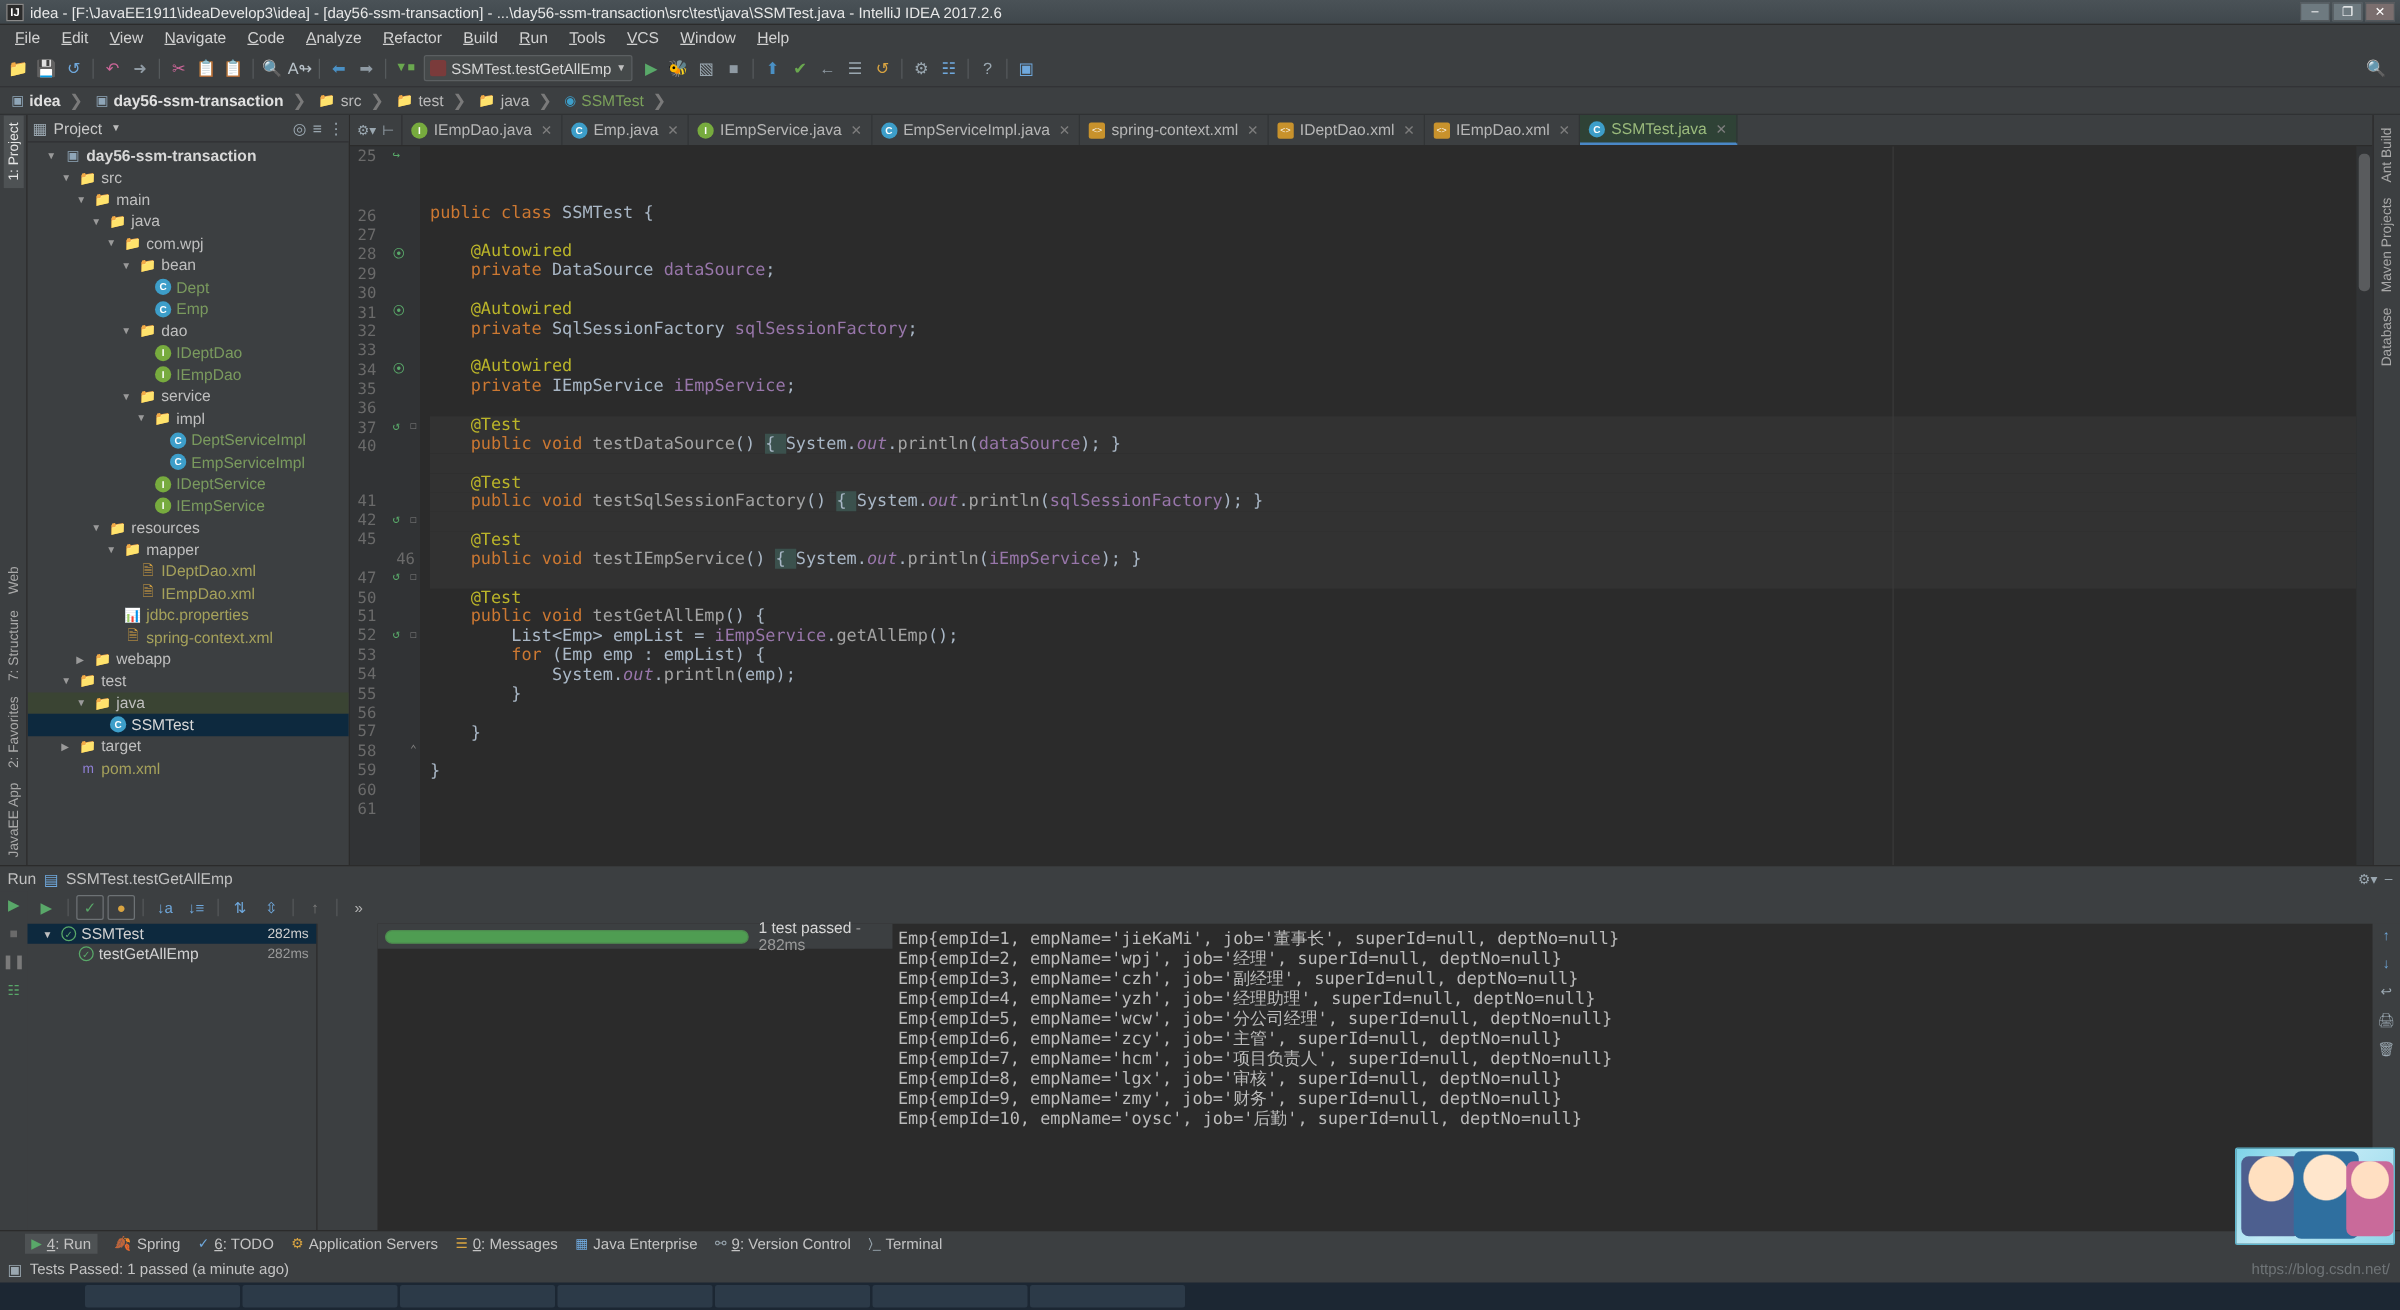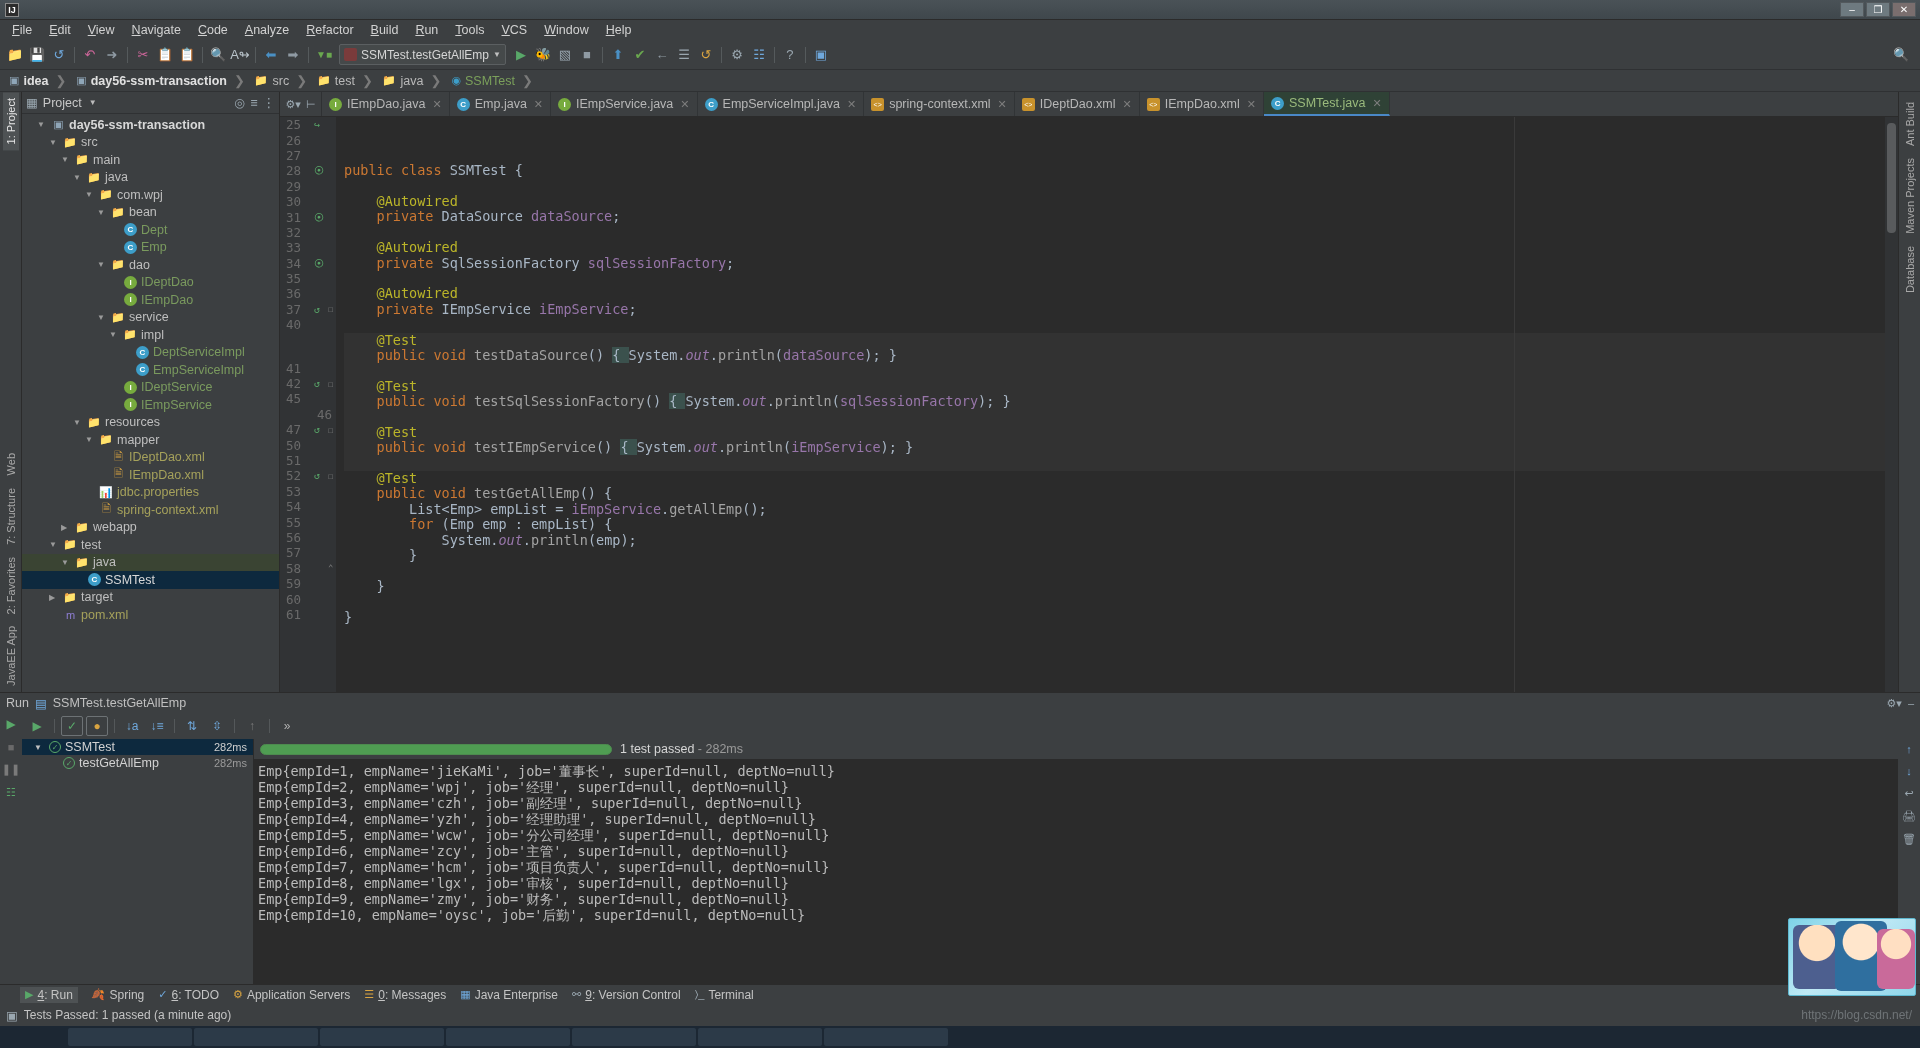--- a/index.html
+++ b/index.html
@@ -146,21 +146,21 @@
   .rt-ico.box{border:1px solid #6d7275;border-radius:2px;}
   .rt-sep{width:1px;height:14px;background:#54585a;margin:0 3px;}
   .run-split{flex:1;display:flex;min-height:0;}
   .testtree{width:232px;background:#3c3f41;flex:0 0 232px;border-right:1px solid #2b2b2b;}
   .trow{height:16px;display:flex;align-items:center;gap:4px;padding-left:8px;font-size:12.5px;}
   .trow.sel{background:#0d293e;}
   .trow .ms{margin-left:auto;padding-right:6px;font-size:11px;color:#9a9a9a;}
   .trow.sel .ms{color:#cfcfcf;}
   .okmark{width:12px;height:12px;border-radius:50%;border:1.5px solid #59a869;
     display:flex;align-items:center;justify-content:center;font-size:8px;color:#59a869;}
-  .console{flex:1;background:#2b2b2b;display:flex;flex-direction:column;min-width:0;position:relative;}
+  .console{flex:1;background:#2b2b2b;display:flex;min-width:0;position:relative;margin-left:48px;}
   .statusline{height:20px;display:flex;align-items:center;gap:8px;padding:2px 6px;background:#3c3f41;flex:0 0 20px;}
   .progressbar{width:352px;height:11px;border:1px solid #4d8b4f;border-radius:6px;background:#4f9d52;}
   .passed{font-size:12.5px;color:#d6d6d6;}
   .passed .ms{color:#9a9a9a;}
   .outwrap{flex:1;overflow:hidden;padding:4px 0 0 4px;
     font-family:"DejaVu Sans Mono", monospace;font-size:13.5px;line-height:16px;
     color:#bbbbbb;white-space:pre;}
   .console-side{width:22px;background:#3c3f41;display:flex;flex-direction:column;
     align-items:center;gap:10px;padding-top:4px;flex:0 0 22px;}
 
@@ -192,20 +192,21 @@
   .anime .f3{position:absolute;left:88px;top:10px;width:38px;height:60px;
     background:radial-gradient(circle at 50% 25%, #ffdfc2 0 30%, #c96a9a 32% 100%);border-radius:6px;}
 </style>
 </head>
 <body>
 
 <div class="app">
 
   <div class="titlebar">
     <div class="ij-logo">IJ</div>
+    <div class="t-text">idea - [F:\JavaEE1911\ideaDevelop3\idea] - [day56-ssm-transaction] - ...\day56-ssm-transaction\src\test\java\SSMTest.java - IntelliJ IDEA 2017.2.6</div>
     <div class="wbtns">
       <div class="wbtn">–</div>
       <div class="wbtn">❐</div>
       <div class="wbtn close">✕</div>
     </div>
   </div>
 
   <div class="menubar" id="menubar">
       <div class="menu-item"><u>F</u>ile</div>
       <div class="menu-item"><u>E</u>dit</div>
@@ -567,21 +568,21 @@
             </div>
           </div>
       </div>
 
       <div class="editwrap">
         <div class="gutter" id="gutter">
             <div class="gline" style="position: relative; justify-content: flex-start; padding-left: 6px;">
               <span style="position:absolute;left:34px;color:#59a869;font-size:10px;">↪</span>
               <span style="position:relative;z-index:1;">25</span>
             </div>
-            <div class="gline" style="position: relative; justify-content: flex-start; padding-left: 6px;">
+            <div class="gline" style="position: relative; justify-content: flex-start; padding-left: 6px; margin-top: 32px;">
               <span style="position:relative;z-index:1;">26</span>
             </div>
             <div class="gline" style="position: relative; justify-content: flex-start; padding-left: 6px;">
               <span style="position:relative;z-index:1;">27</span>
             </div>
             <div class="gline" style="position: relative; justify-content: flex-start; padding-left: 6px;">
               <span style="position:absolute;left:34px;color:#59a869;font-size:10px;">⦿</span>
               <span style="position:relative;z-index:1;">28</span>
             </div>
             <div class="gline" style="position: relative; justify-content: flex-start; padding-left: 6px;">

